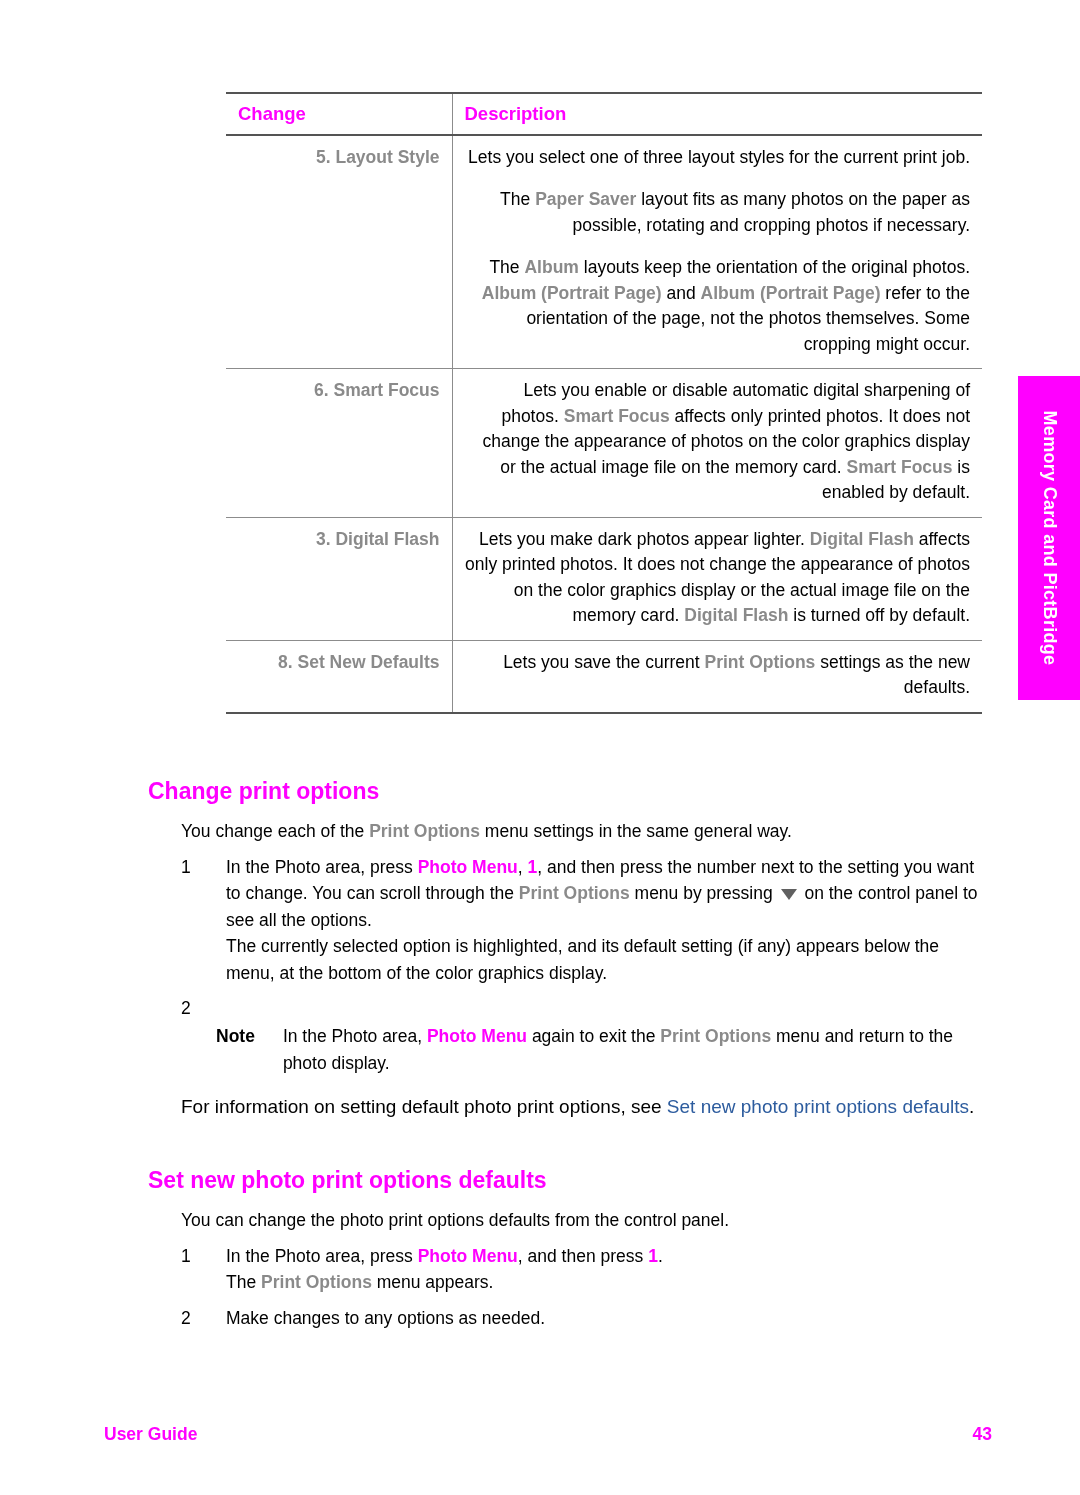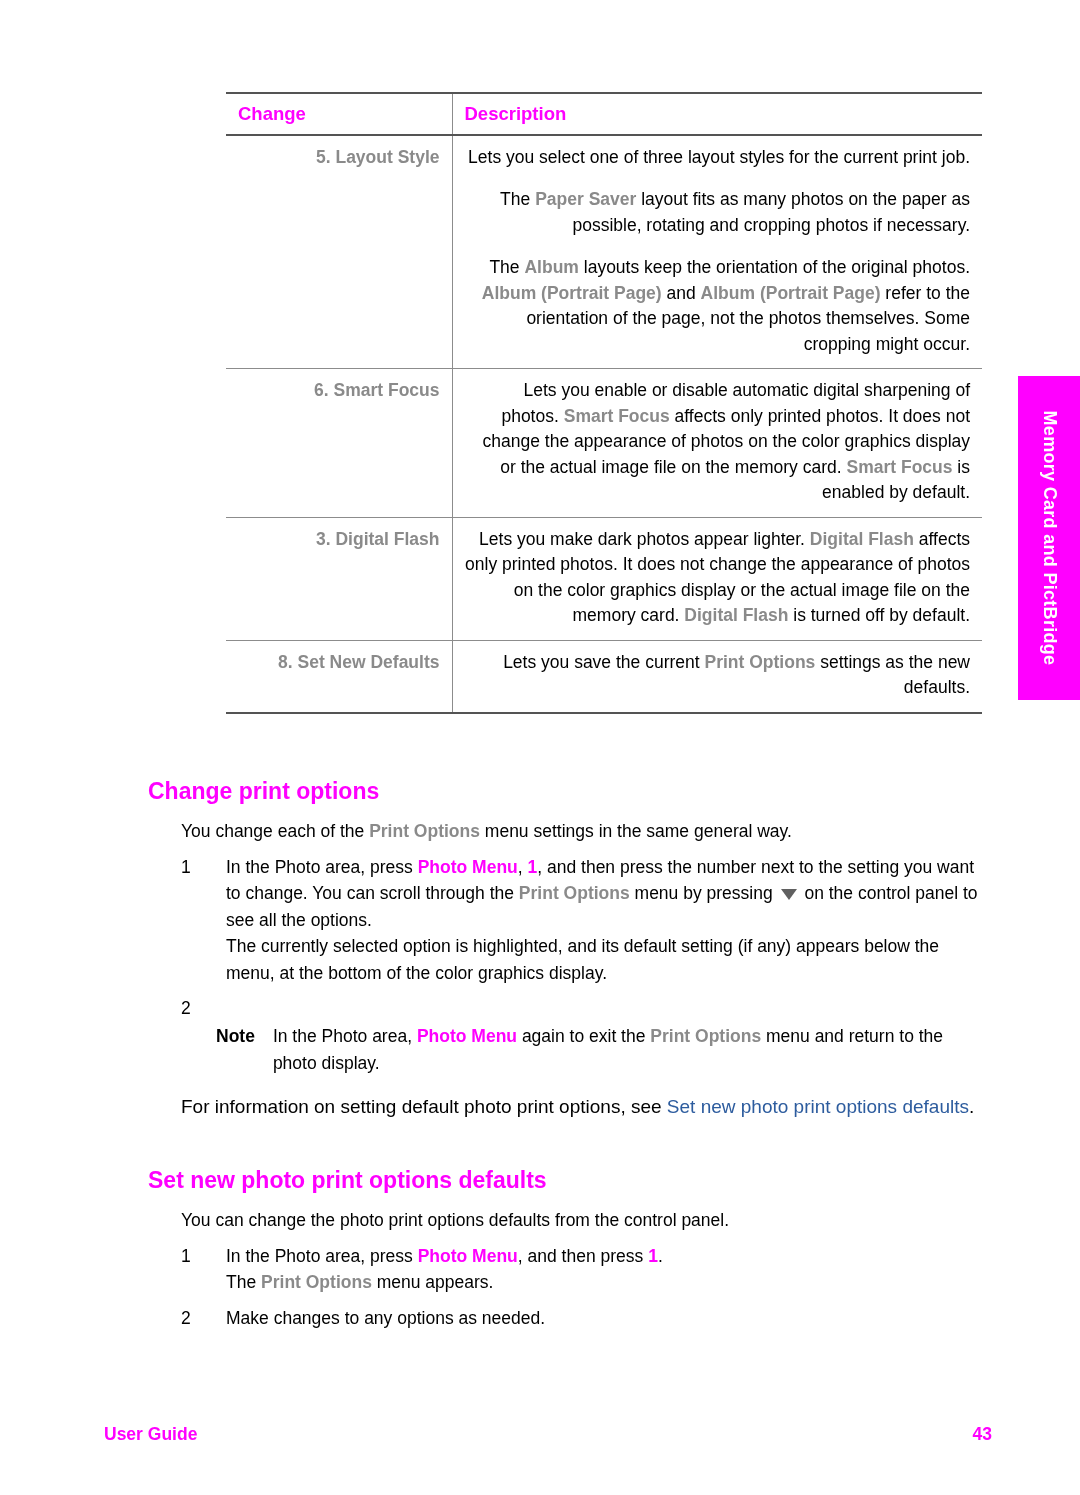--- a/index.html
+++ b/index.html
@@ -165,21 +165,21 @@
     position: absolute;
     left: 216px;
     top: 1023px;
     width: 770px;
     font-size: 17.5px;
     line-height: 26.5px;
   }
   .note .note-label {
     font-weight: bold;
     float: left;
-    margin-right: 18px;
+    margin-right: 28px;
   }
   .note .note-body {
     overflow: hidden;
     padding-left: 0;
     margin-left: 7px;
   }
 
   
   .xref-para {
     position: absolute;

